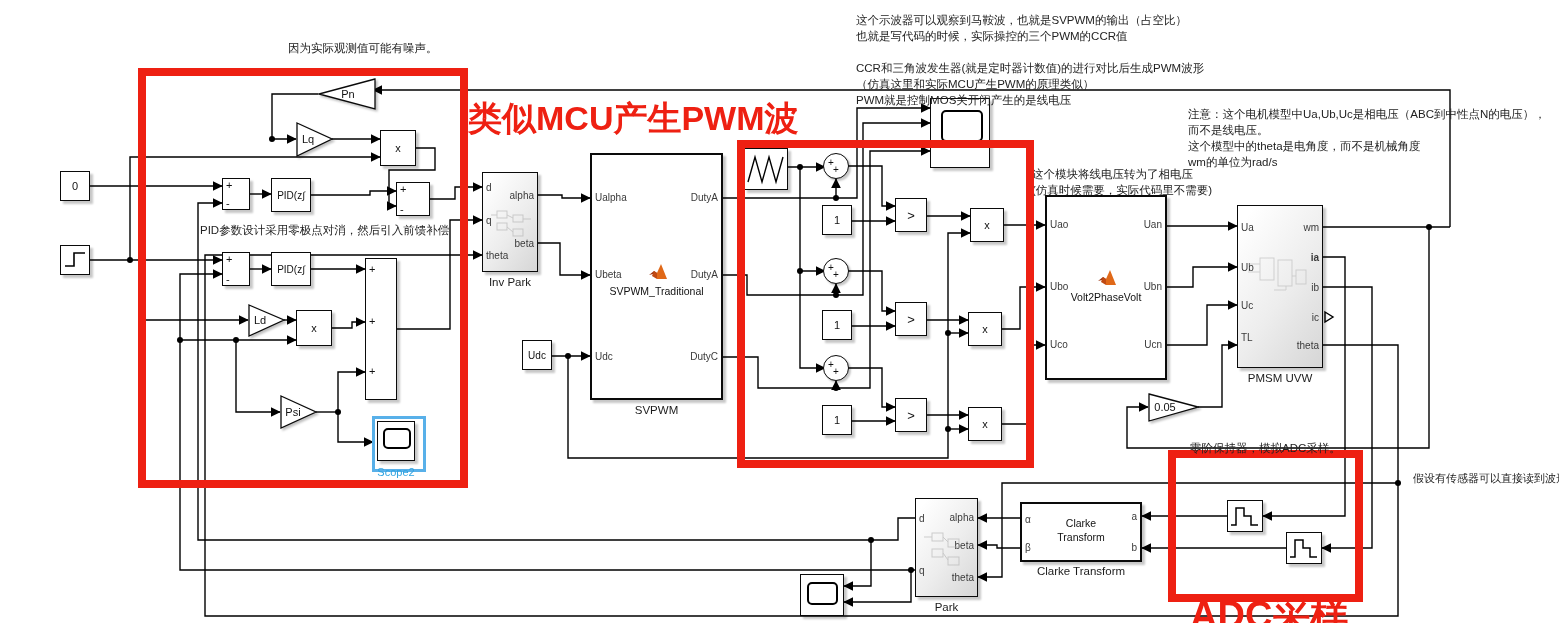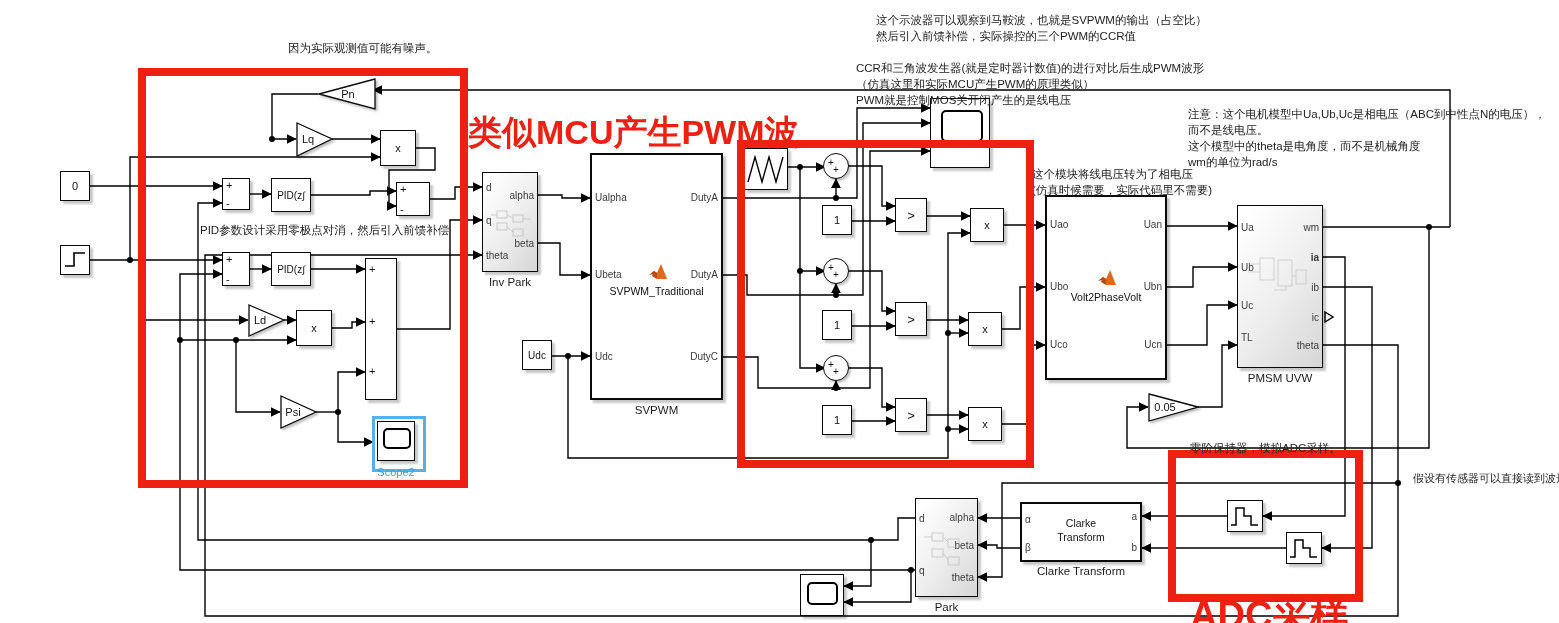--- a/index.html
+++ b/index.html
@@ -388,23 +388,23 @@
     </svg>
   </div>
 
   <div class="blk" style="left:800px;top:574px;width:44px;height:42px;">
     <div class="screen" style="left:6px;top:7px;width:27px;height:19px;"></div>
   </div>
 
   <div class="note" style="left:288px;top:40px;">
     <div>因为实际观测值可能有噪声。</div>
   </div>
-  <div class="note" style="left:856px;top:12px;margin-left:20px;">
+  <div class="note" style="left:856px;top:12px;">
     <div>这个示波器可以观察到马鞍波，也就是SVPWM的输出（占空比）</div>
-    <div>然后引入前馈补偿，实际操控的三个PWM的CCR值</div>
+    <div>也就是写代码的时候，实际操控的三个PWM的CCR值</div>
   </div>
   <div class="note" style="left:856px;top:60px;">
     <div>CCR和三角波发生器(就是定时器计数值)的进行对比后生成PWM波形</div>
     <div>（仿真这里和实际MCU产生PWM的原理类似）</div>
     <div>PWM就是控制MOS关开闭产生的是线电压</div>
   </div>
   <div class="note" style="left:1188px;top:106px;">
     <div>注意：这个电机模型中Ua,Ub,Uc是相电压（ABC到中性点N的电压），</div>
     <div>而不是线电压。</div>
     <div>这个模型中的theta是电角度，而不是机械角度</div>
@@ -414,16 +414,16 @@
     <div>这个模块将线电压转为了相电压</div>
     <div>(仿真时候需要，实际代码里不需要)</div>
   </div>
   <div class="note" style="left:1190px;top:440px;z-index:31;">零阶保持器，模拟ADC采样。</div>
   <div class="note" style="left:1413px;top:471px;font-size:11px;">假设有传感器可以直接读到波形</div>
 
   <div class="redbox" style="left:138px;top:68px;width:330px;height:420px;"></div>
   <div class="redbox" style="left:737px;top:140px;width:297px;height:328px;"></div>
   <div class="redbox" style="left:1168px;top:450px;width:195px;height:152px;"></div>
 
-  <div class="redtitle" style="left:468px;top:110px;">类似MCU产生PWM波</div>
+  <div class="redtitle" style="left:468px;top:96px;">类似MCU产生PWM波</div>
   <div class="redtitle" style="left:1190px;top:590px;font-size:38px;">ADC采样</div>
 
 </div>
 
 </body></html>

